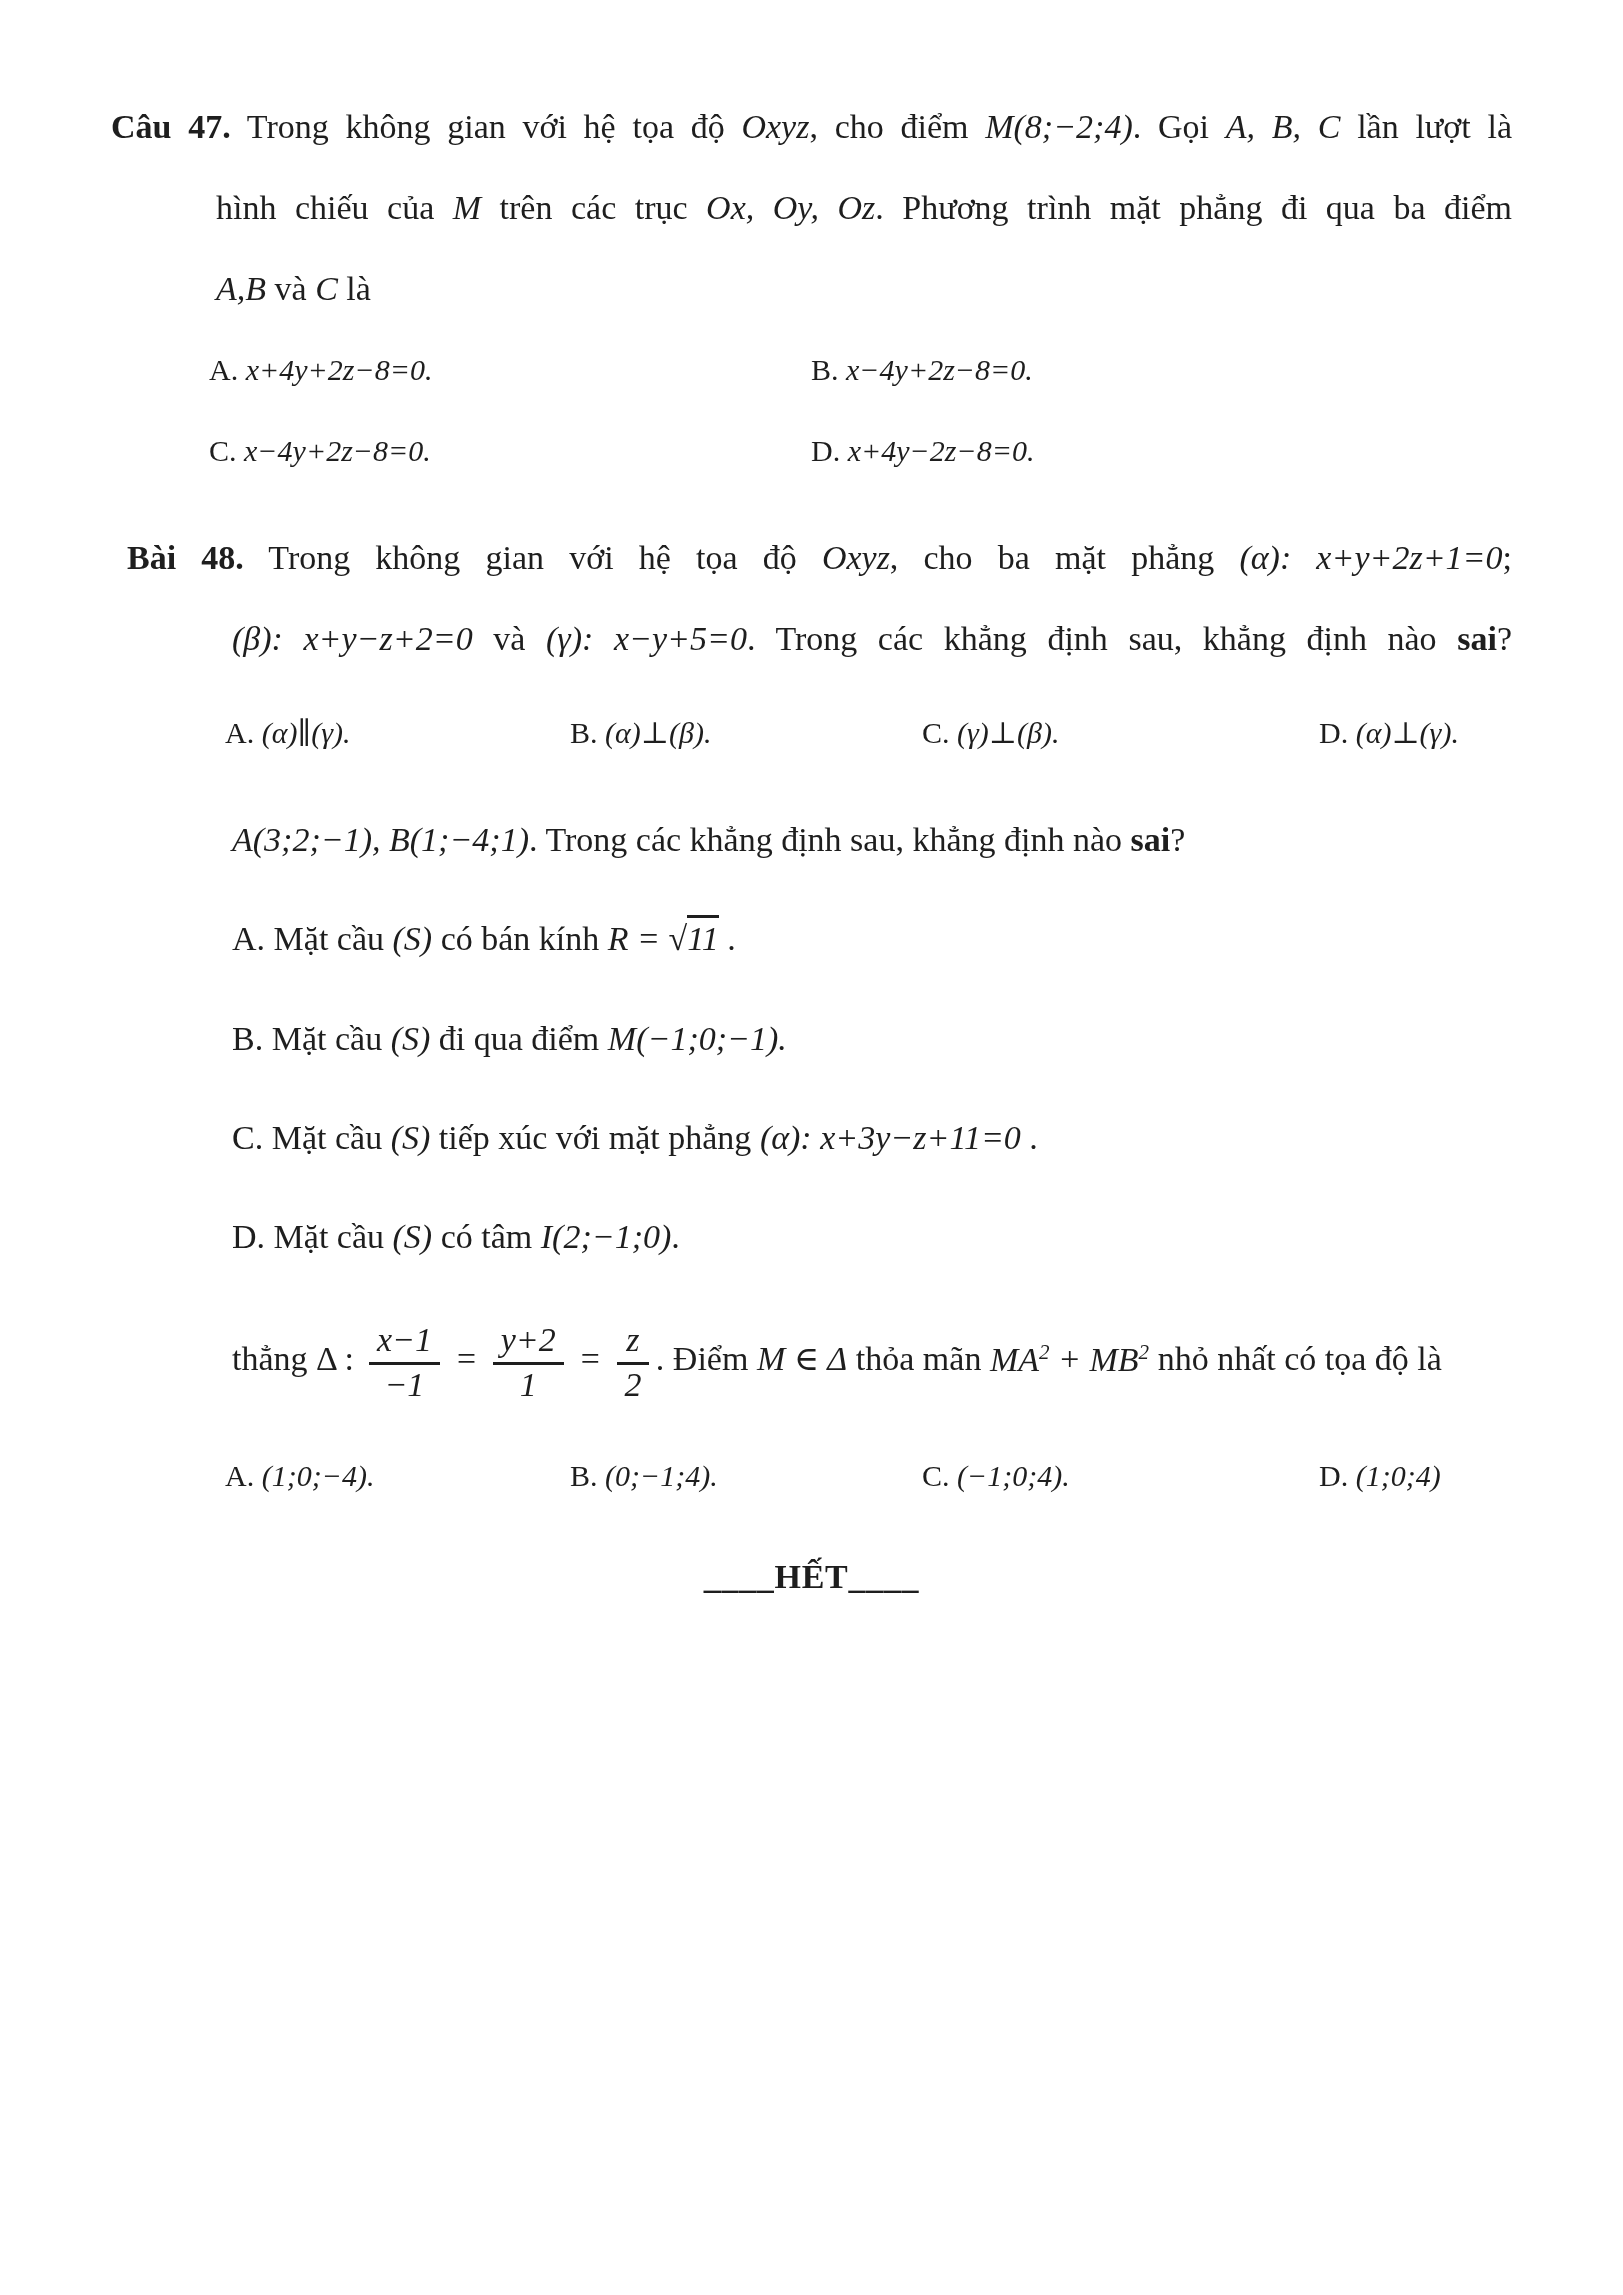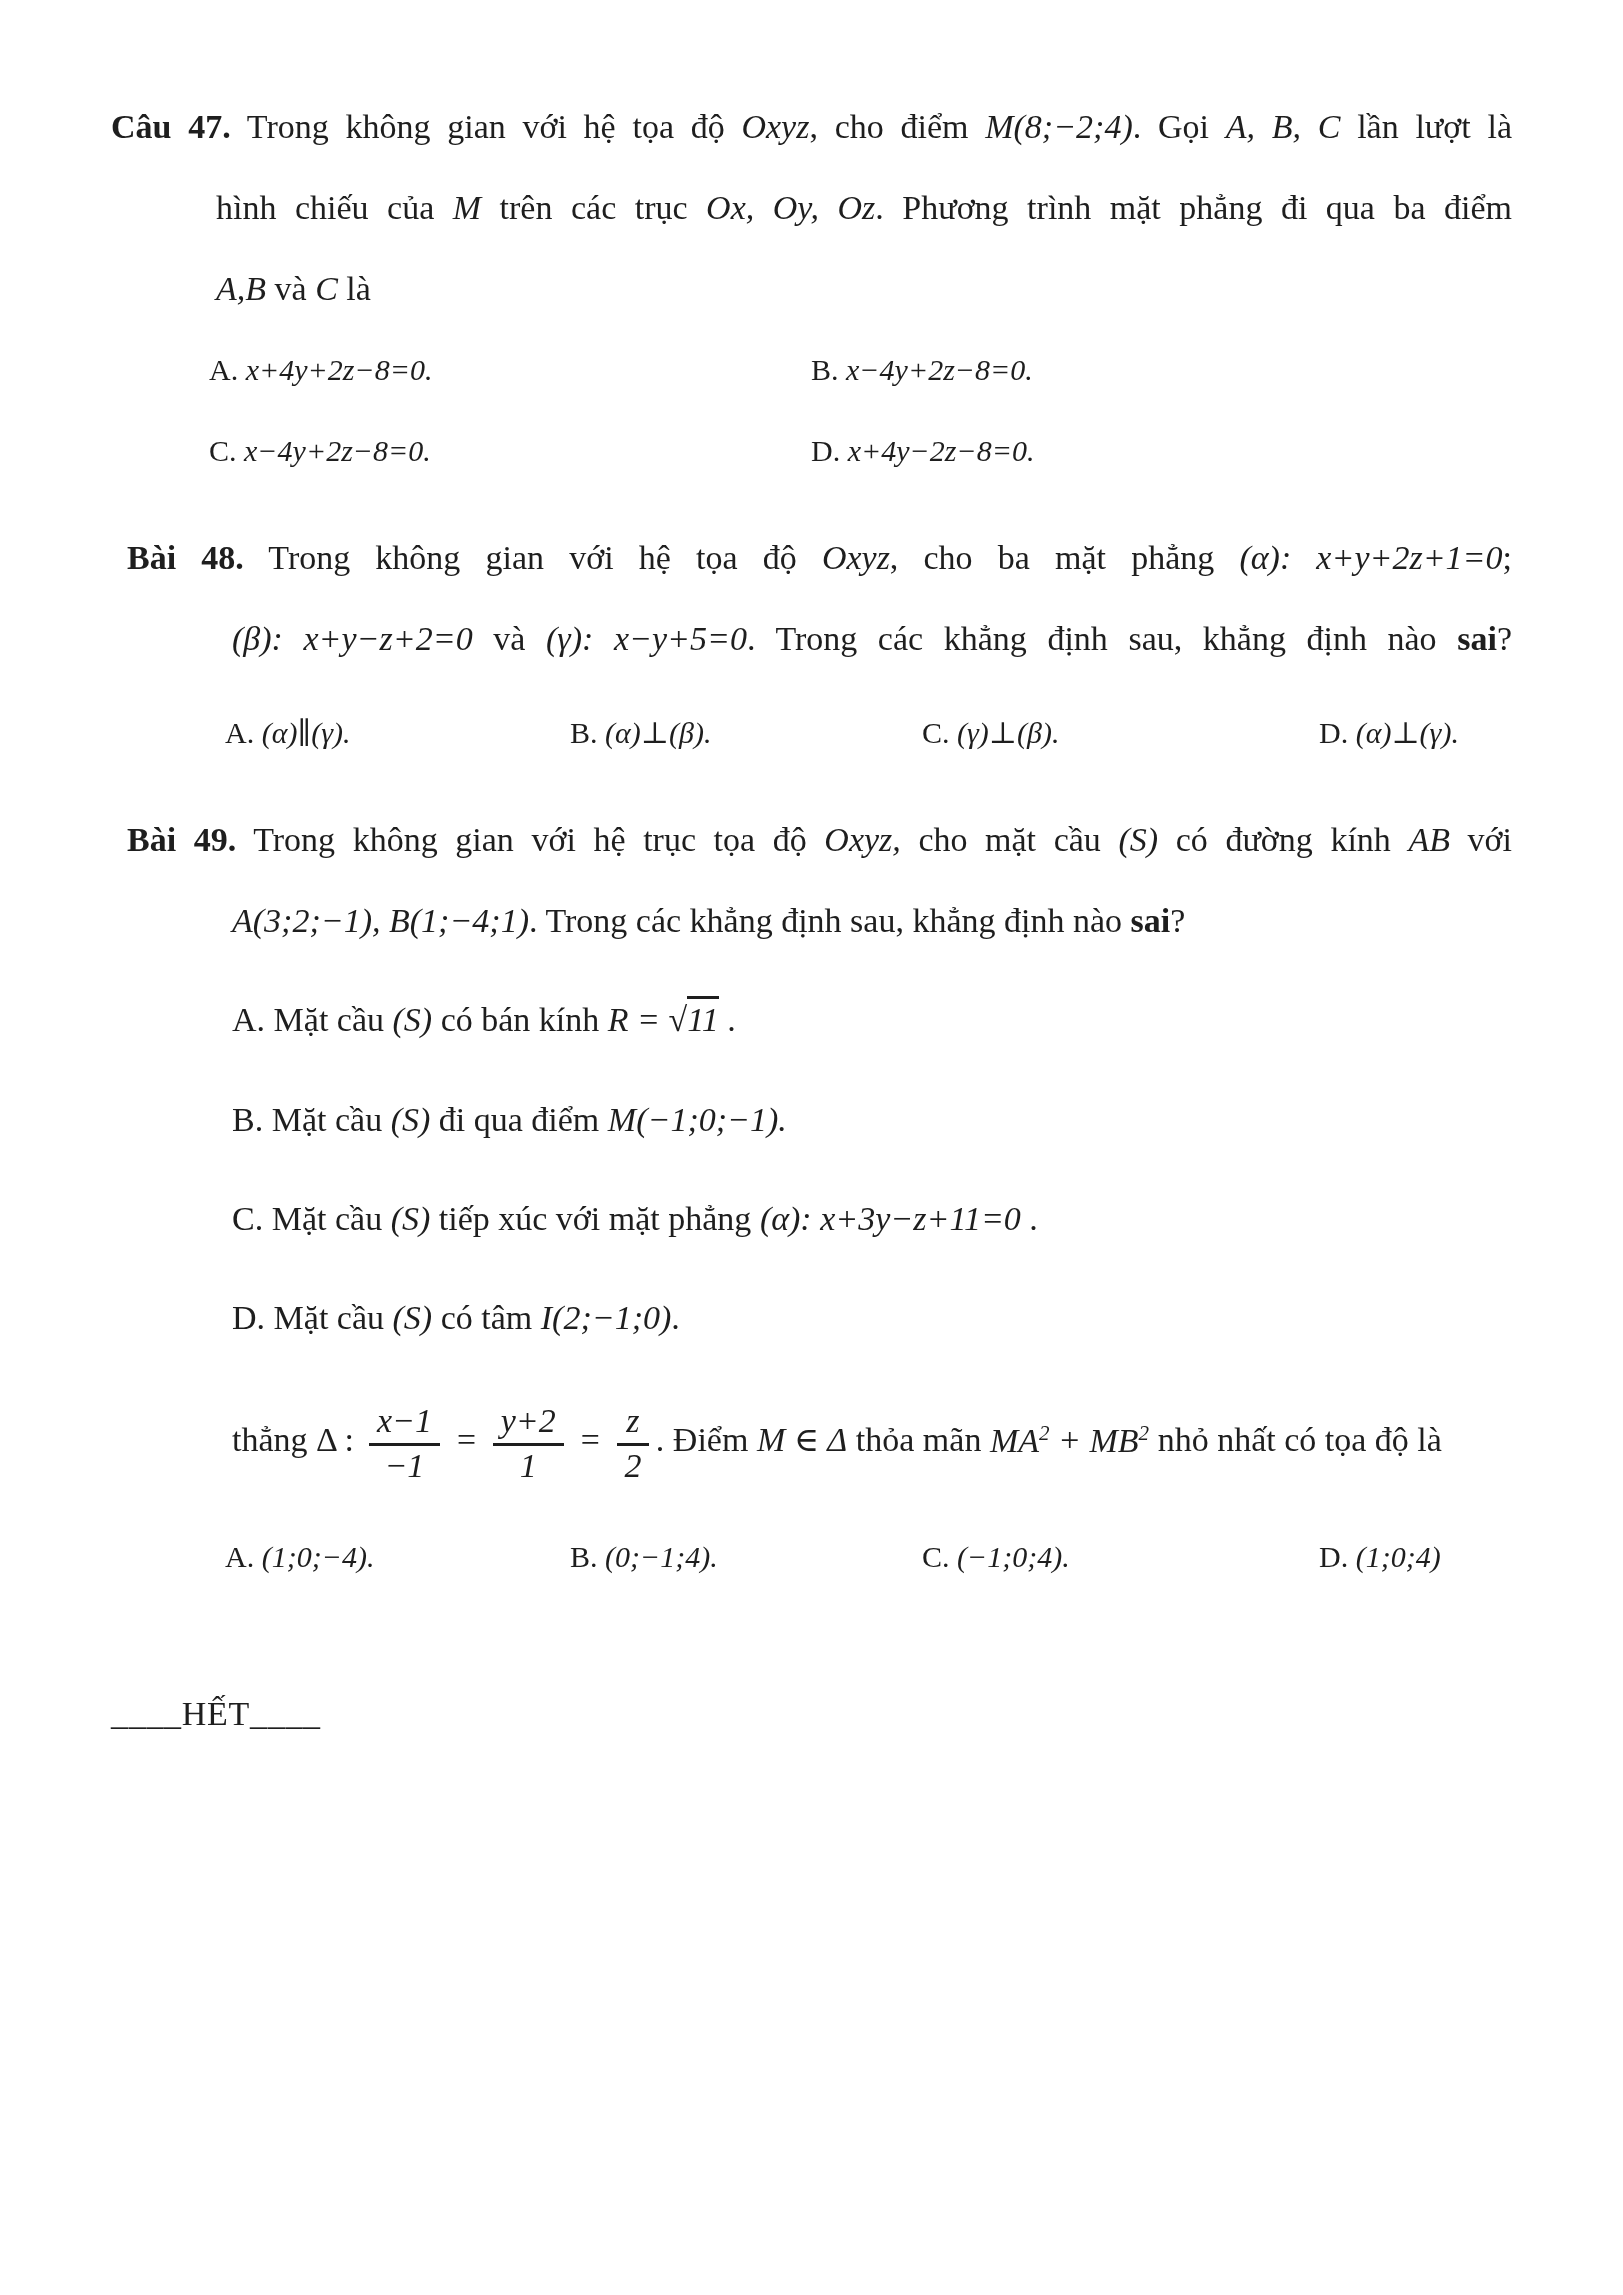--- a/index.html
+++ b/index.html
@@ -48,23 +48,24 @@
     line-height:1.12;
     margin:0 6.5px;
   }
   .frac .fnum { display:block; padding:0 7.9px 2.6px 7.9px; }
   .frac .fden { display:block; border-top:3.3px solid #1e1e1e; padding:1.3px 7.9px 0 7.9px; }
   .sqrt { white-space:nowrap; font-style:italic; }
   .sqrt .rsign { font-style:normal; }
   .sqrt .rad { border-top:3.3px solid #1e1e1e; padding-top:2px; }
   sup { font-size:0.62em; line-height:0; }
   .footer {
-    margin-top:98px;
+    margin-top:42px;
+    text-align:center;
     font-size:34px;
-    font-weight:normal;
+    font-weight:bold;
     letter-spacing:0.7px;
   }
 </style>
 </head>
 <body>
 
 <div class="page">
 
   <div>
     <div class="line jline"><span class="rb">Câu 47.</span><span class="rn"> Trong không gian với hệ tọa độ </span><span class="rm">Oxyz</span><span class="rn">, cho điểm </span><span class="rm">M(8;−2;4)</span><span class="rn">. Gọi </span><span class="rm">A, B, C</span><span class="rn"> lần lượt là</span></div>
@@ -85,21 +86,20 @@
     <div class="line jline indent"><span class="rm">(β): x+y−z+2=0</span><span class="rn"> và </span><span class="rm">(γ): x−y+5=0</span><span class="rn">. Trong các khẳng định sau, khẳng định nào </span><span class="rb">sai</span><span class="rn">?</span></div>
     <div class="opt-grid-4 mt20">
       <div class="opt-cell"><span class="rn">A. </span><span class="rm">(α)∥(γ).</span></div>
       <div class="opt-cell"><span class="rn">B. </span><span class="rm">(α)⊥(β).</span></div>
       <div class="opt-cell"><span class="rn">C. </span><span class="rm">(γ)⊥(β).</span></div>
       <div class="opt-cell"><span class="rn">D. </span><span class="rm">(α)⊥(γ).</span></div>
     </div>
   </div>
 
   <div class="mt40">
-    <div class="line jline"><span class="rb">Bài 49.</span><span class="rn"> Trong không gian với hệ trục tọa độ </span><span class="rm">Oxyz,</span><span class="rn"> cho mặt cầu </span><span class="rm">(S)</span><span class="rn"> có đường kính </span><span class="rm">AB</span><span class="rn"> với</span></div>
     <div class="line indent"><span class="rm">A(3;2;−1), B(1;−4;1)</span><span class="rn">. Trong các khẳng định sau, khẳng định nào </span><span class="rb">sai</span><span class="rn">?</span></div>
     <div class="opt-line"><span class="rn">A. Mặt cầu </span><span class="rm">(S)</span><span class="rn"> có bán kính </span><span class="rm">R = </span><span class="sqrt"><span class="rsign">√</span><span class="rad">11</span></span><span class="rn"> .</span></div>
     <div class="opt-line"><span class="rn">B. Mặt cầu </span><span class="rm">(S)</span><span class="rn"> đi qua điểm </span><span class="rm">M(−1;0;−1).</span></div>
     <div class="opt-line"><span class="rn">C. Mặt cầu </span><span class="rm">(S)</span><span class="rn"> tiếp xúc với mặt phẳng </span><span class="rm">(α): x+3y−z+11=0</span><span class="rn"> .</span></div>
     <div class="opt-line"><span class="rn">D. Mặt cầu </span><span class="rm">(S)</span><span class="rn"> có tâm </span><span class="rm">I(2;−1;0)</span><span class="rn">.</span></div>
   </div>
 
   <div class="mt40">
     <div class="line indent tall"><span class="rn">thẳng </span><span class="rn">Δ : </span><span class="frac"><span class="fnum">x−1</span><span class="fden">−1</span></span><span class="rm"> = </span><span class="frac"><span class="fnum">y+2</span><span class="fden">1</span></span><span class="rm"> = </span><span class="frac"><span class="fnum">z</span><span class="fden">2</span></span><span class="rn">. Điểm </span><span class="rm">M ∈ Δ</span><span class="rn"> thỏa mãn </span><span class="rm">MA<sup>2</sup></span><span class="rm"> + </span><span class="rm">MB<sup>2</sup></span><span class="rn"> nhỏ nhất có tọa độ là</span></div>
     <div class="opt-grid-4 mt20">

